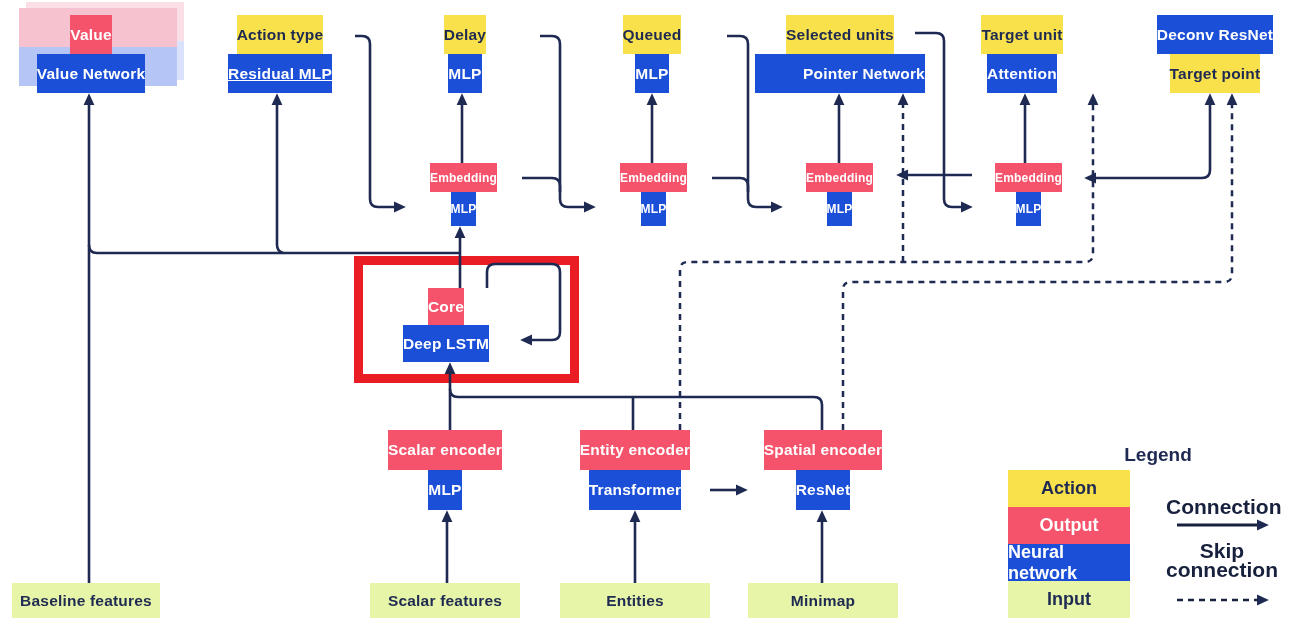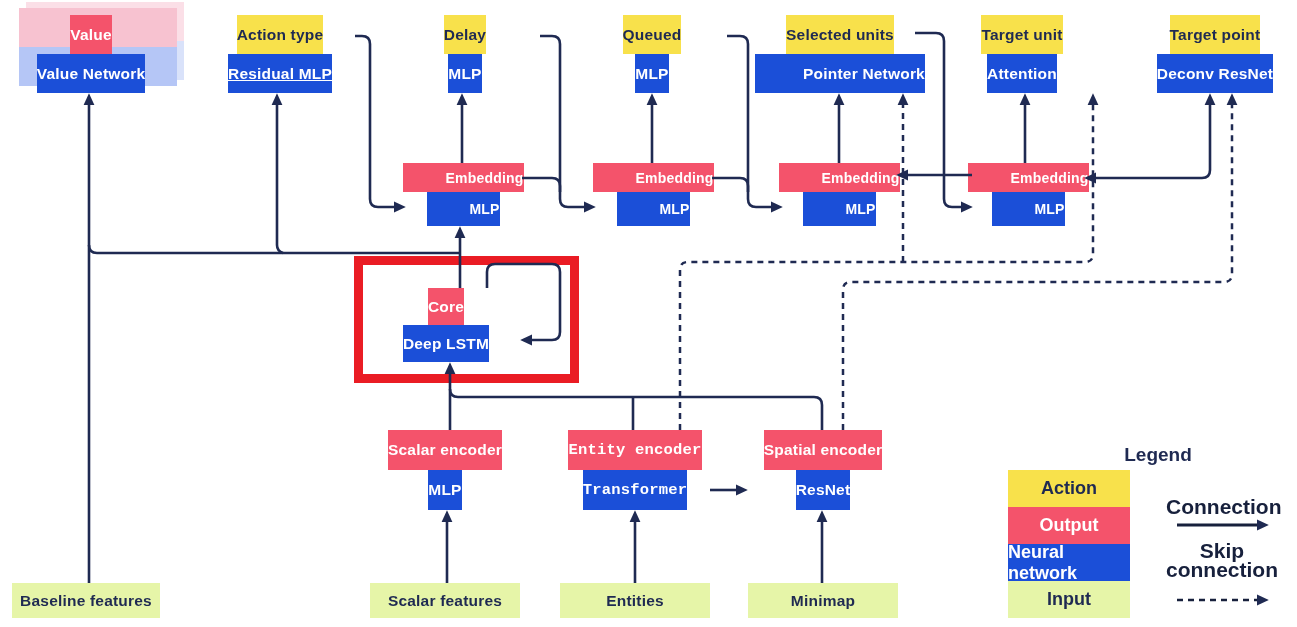--- a/index.html
+++ b/index.html
@@ -7,21 +7,21 @@
     width:1297px;height:627px;position:relative;overflow:hidden;
     background:#ffffff;
     font-family:"Liberation Sans","DejaVu Sans",sans-serif;
   }
   .node{position:absolute;display:flex;flex-direction:column;align-items:center;}
   .band{
     display:flex;align-items:center;justify-content:center;
     font-weight:700;letter-spacing:.2px;white-space:nowrap;
   }
   .fs-lg{font-size:15.5px;}
-  .fs-md{font-size:14px;padding-left:42px;}
+  .fs-md{font-size:12px;}
   .yellow{background:#F8E14B;color:#1F2A52;}
   .pink{background:#F4536B;color:#ffffff;}
   .blue{background:#1B4FD8;color:#ffffff;}
   .green{background:#E6F5A8;color:#1F2A52;}
   .ghost{position:absolute;display:flex;flex-direction:column;}
   .ghost div{width:100%;}
   .highlight-box{
     position:absolute;left:354px;top:256px;width:225px;height:127px;
     border:9px solid #EA1C24;box-sizing:border-box;background:transparent;
   }
@@ -70,22 +70,22 @@
 </div>
 <div class="node" style="left:765px;top:15px;width:150px;">
   <div class="band fs-lg yellow" style="height:39px;">Selected units</div>
   <div class="band fs-lg blue" style="height:39px;padding-left:48px;">Pointer Network</div>
 </div>
 <div class="node" style="left:948px;top:15px;width:148px;">
   <div class="band fs-lg yellow" style="height:39px;">Target unit</div>
   <div class="band fs-lg blue" style="height:39px;">Attention</div>
 </div>
 <div class="node" style="left:1140px;top:15px;width:150px;">
+  <div class="band fs-lg blue" style="height:39px;">Deconv ResNet</div>
   <div class="band fs-lg yellow" style="height:39px;">Target point</div>
-  <div class="band fs-lg blue" style="height:39px;">Deconv ResNet</div>
 </div>
 
 <div class="node" style="left:405px;top:163px;width:117px;">
   <div class="band fs-md pink" style="height:29px;">Embedding</div>
   <div class="band fs-md blue" style="height:34px;">MLP</div>
 </div>
 <div class="node" style="left:595px;top:163px;width:117px;">
   <div class="band fs-md pink" style="height:29px;">Embedding</div>
   <div class="band fs-md blue" style="height:34px;">MLP</div>
 </div>
@@ -101,21 +101,21 @@
 <div class="node" style="left:372px;top:288px;width:148px;">
   <div class="band fs-lg pink" style="height:37px;">Core</div>
   <div class="band fs-lg blue" style="height:37px;">Deep LSTM</div>
 </div>
 <div class="highlight-box"></div>
 
 <div class="node" style="left:370px;top:430px;width:150px;">
   <div class="band fs-lg pink" style="height:40px;">Scalar encoder</div>
   <div class="band fs-lg blue" style="height:40px;">MLP</div>
 </div>
-<div class="node" style="left:560px;top:430px;width:150px;font-family:Liberation Mono, monospace;">
+<div class="node" style="left:560px;top:430px;width:150px;">
   <div class="band fs-lg pink" style="height:40px;">Entity encoder</div>
   <div class="band fs-lg blue" style="height:40px;">Transformer</div>
 </div>
 <div class="node" style="left:748px;top:430px;width:150px;">
   <div class="band fs-lg pink" style="height:40px;">Spatial encoder</div>
   <div class="band fs-lg blue" style="height:40px;">ResNet</div>
 </div>
 
 <div class="node band fs-lg green" style="left:12px;top:583px;width:148px;height:35px;">Baseline features</div>
 <div class="node band fs-lg green" style="left:370px;top:583px;width:150px;height:35px;">Scalar features</div>

